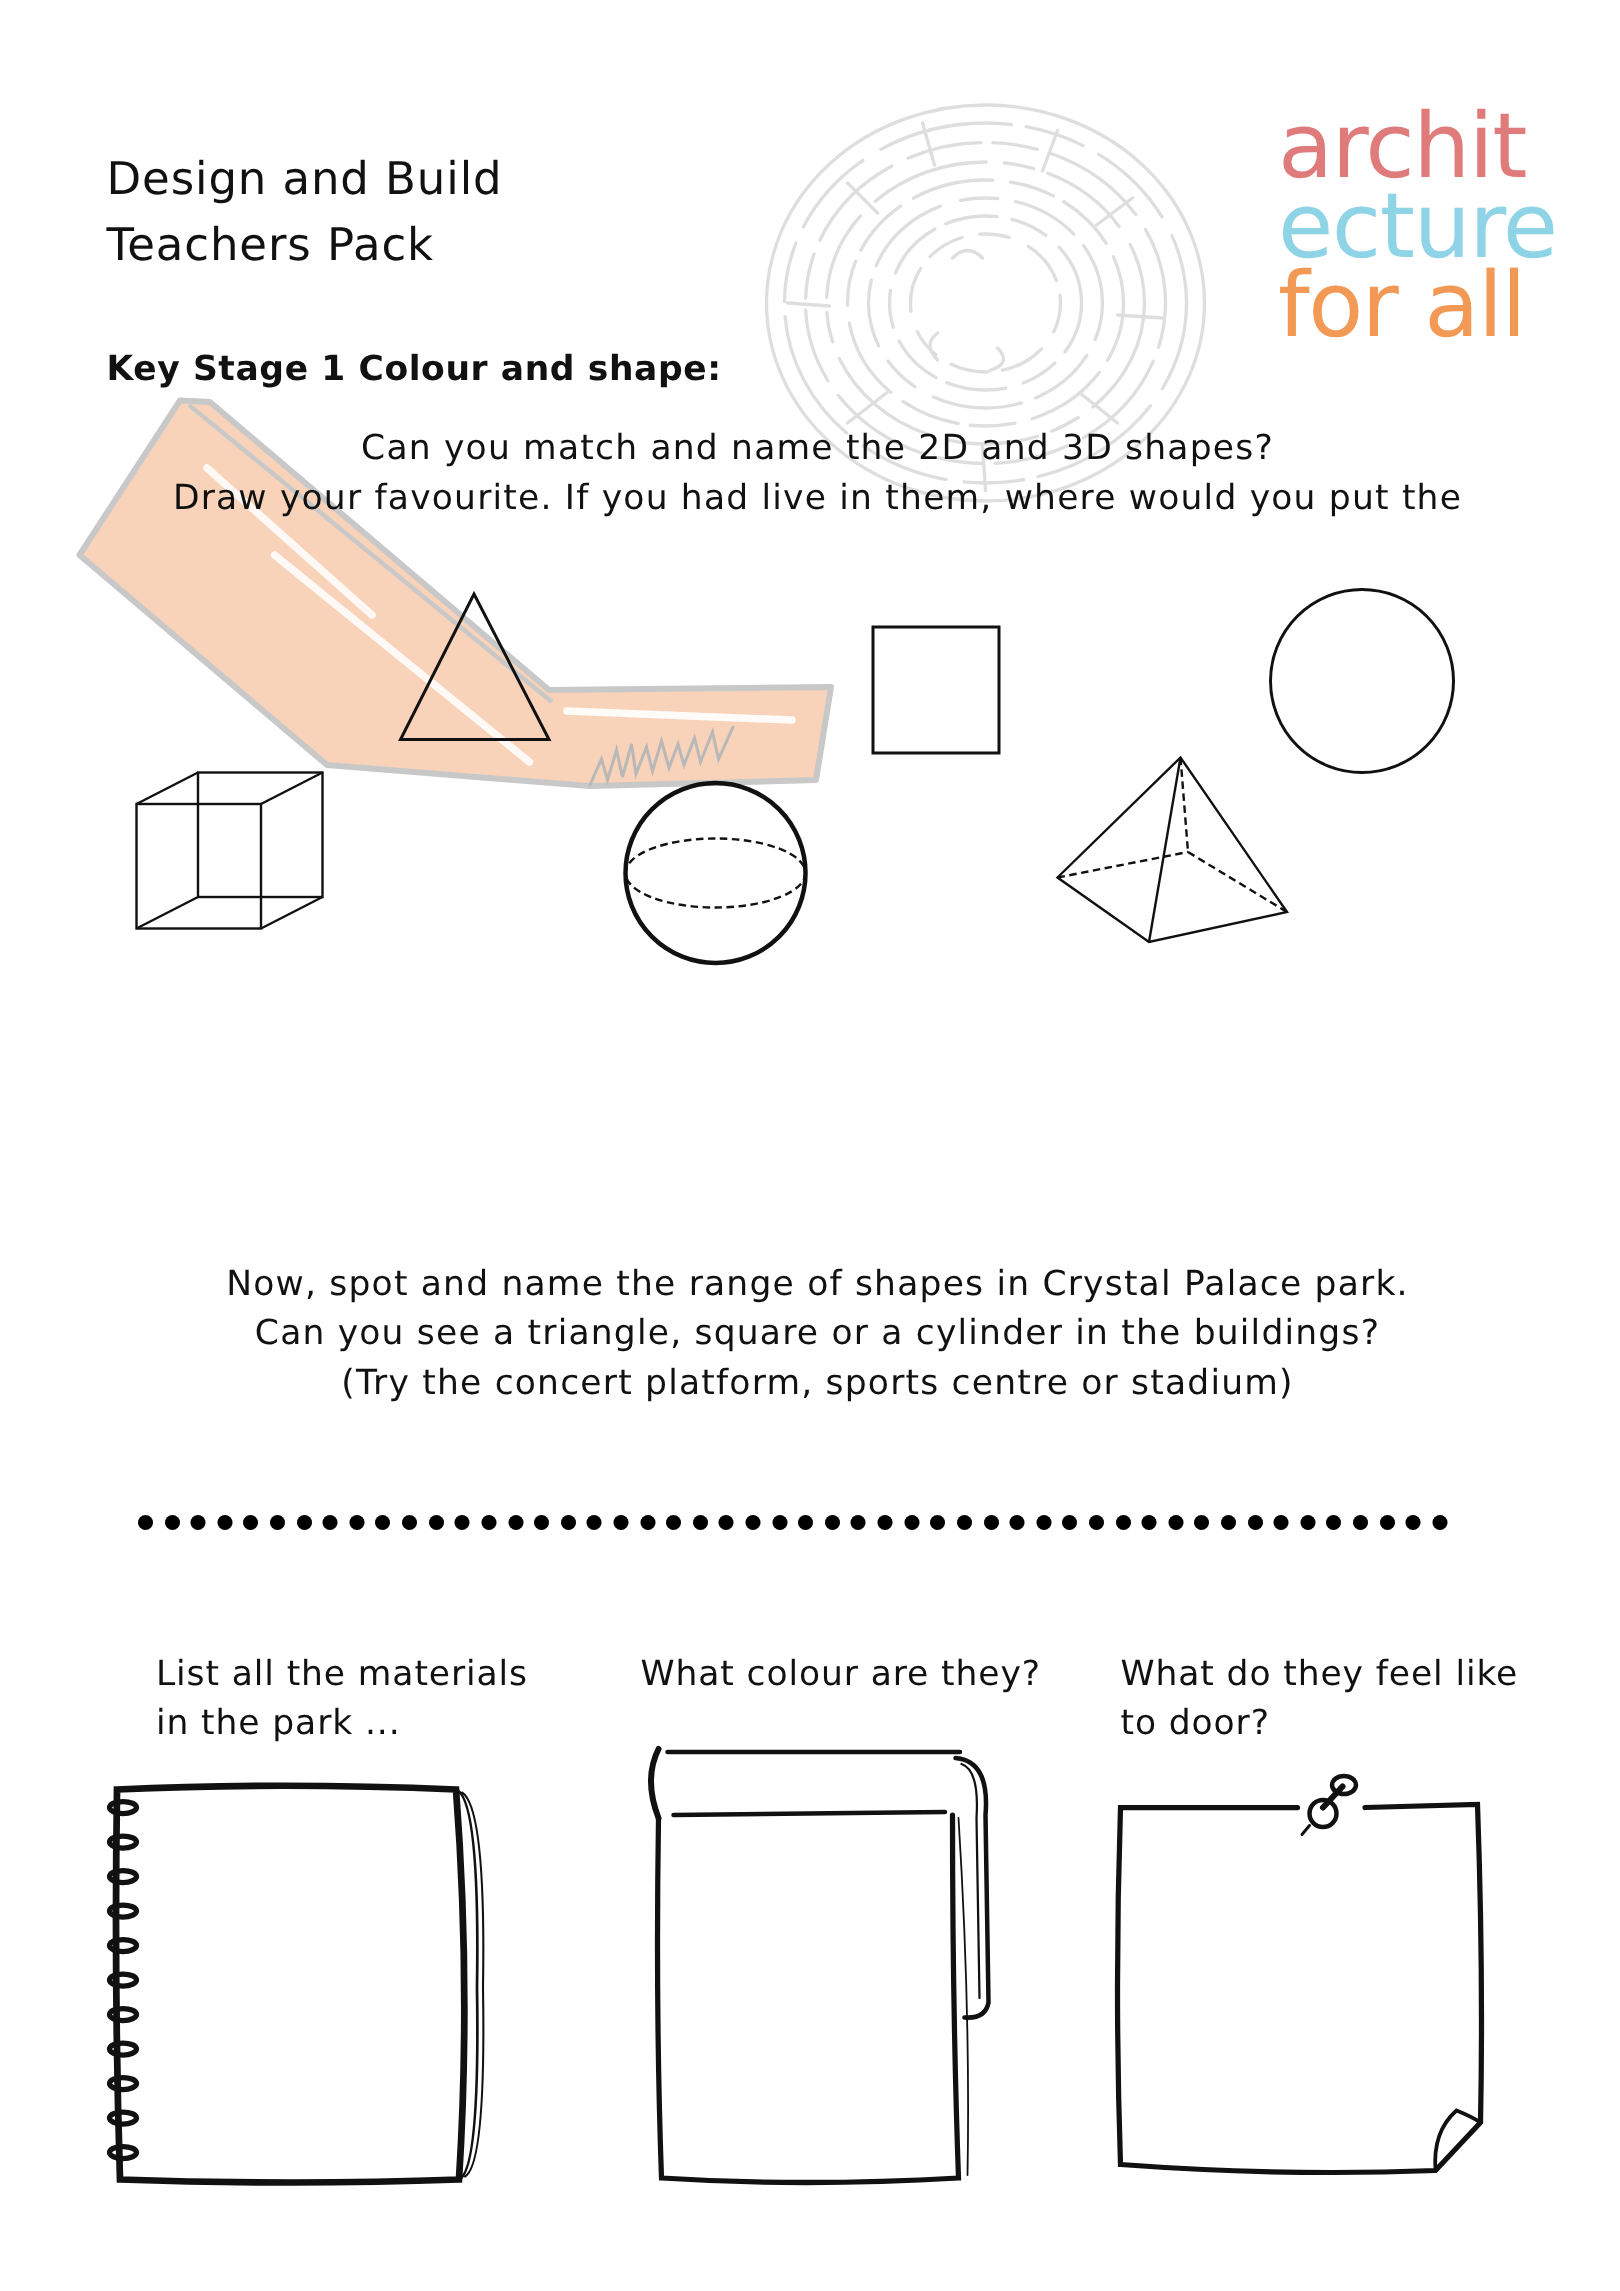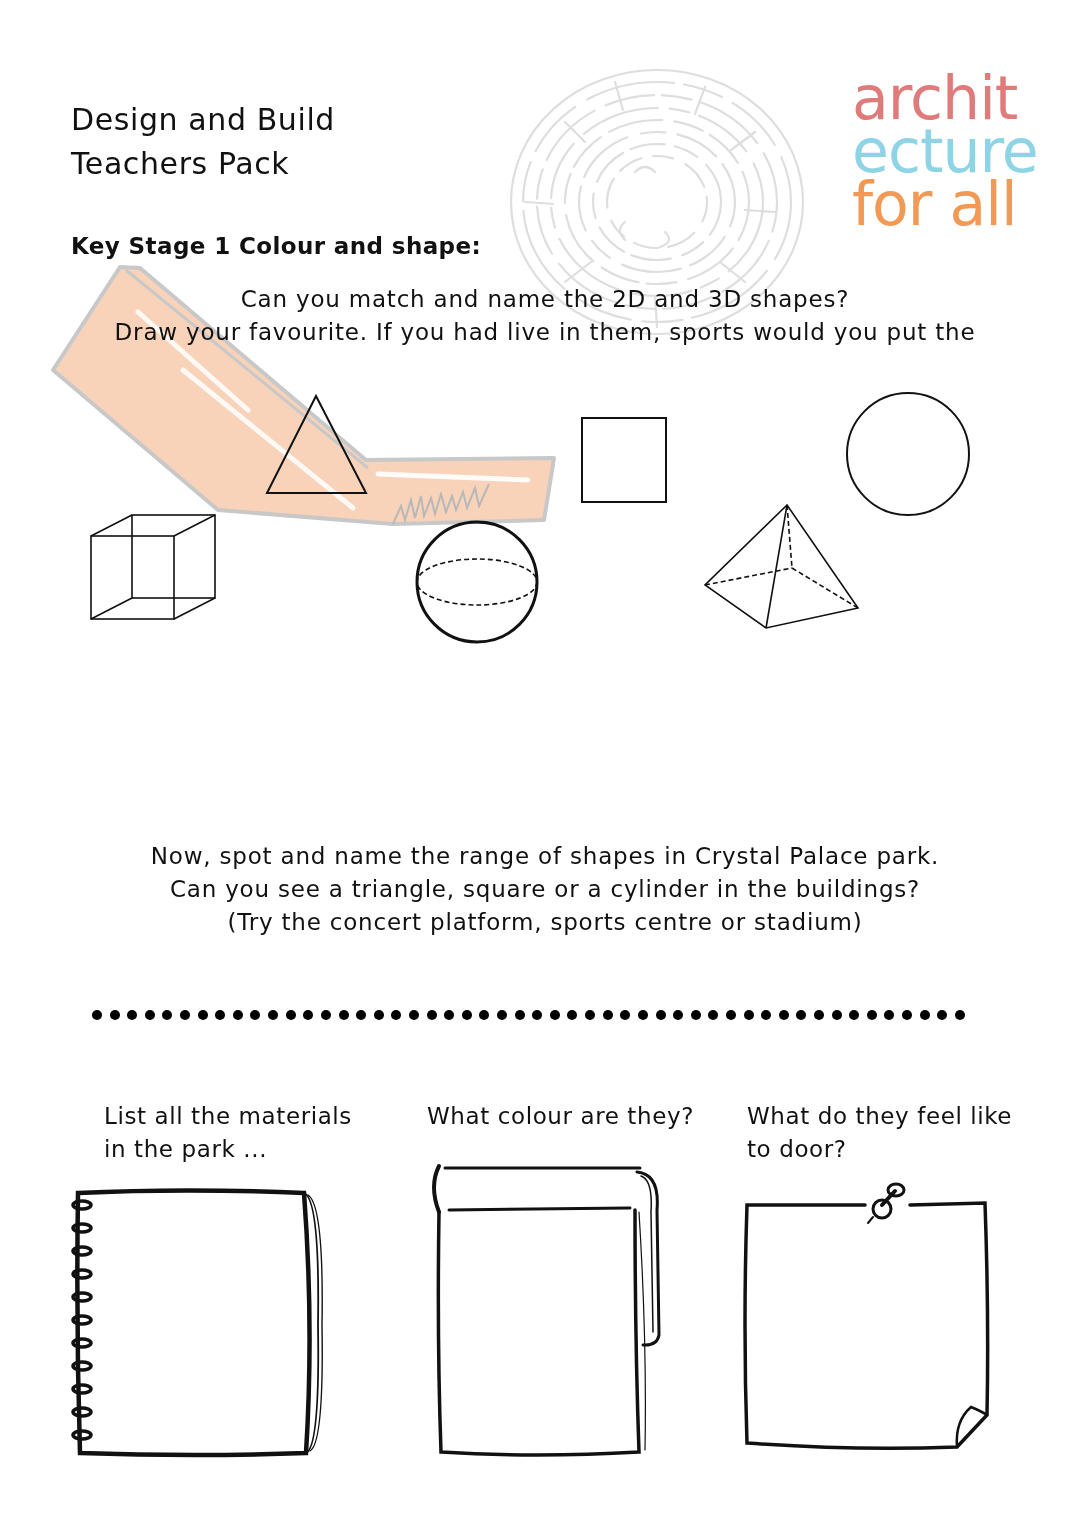--- a/index.html
+++ b/index.html
@@ -58,21 +58,21 @@
 <div class="abs subtitle">Key Stage 1 Colour and shape:</div>
 
 <div class="abs logo">
   <div style="color:#e07b7b;">archit</div>
   <div style="color:#8fd3e6;">ecture</div>
   <div style="color:#f29a55;">for all</div>
 </div>
 
 <div class="abs intro">
   <div>Can you match and name the 2D and 3D shapes?</div>
-  <div>Draw your favourite. If you had live in them, sports would you put the</div>
+  <div>Draw your favourite. If you had live in them, where would you put the</div>
 </div>
 
 <svg style="left:262px;top:393px;" width="110" height="104" viewBox="0 0 110 104">
   <path d="M54 3 L104 100 L5 100 Z" fill="none" stroke="#111" stroke-width="2"></path>
 </svg>
 <svg style="left:580px;top:416px;" width="90" height="90" viewBox="0 0 90 90">
   <rect x="2" y="2" width="84" height="84" fill="none" stroke="#111" stroke-width="2"></rect>
 </svg>
 <svg style="left:843px;top:390px;" width="130" height="128" viewBox="0 0 130 128">
   <ellipse cx="65" cy="64" rx="61" ry="61" fill="none" stroke="#111" stroke-width="2"></ellipse>

